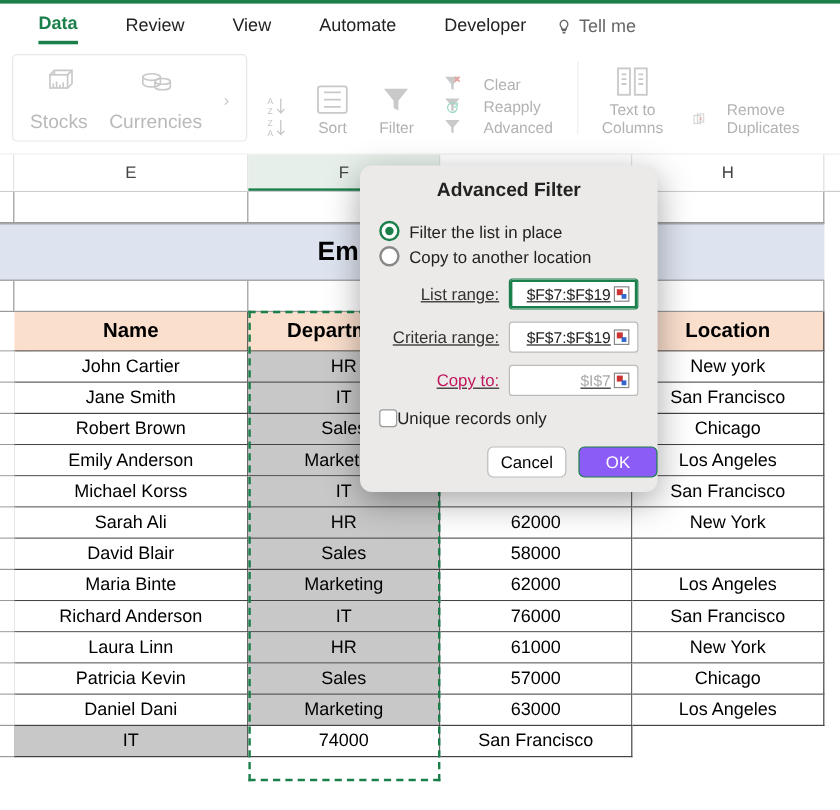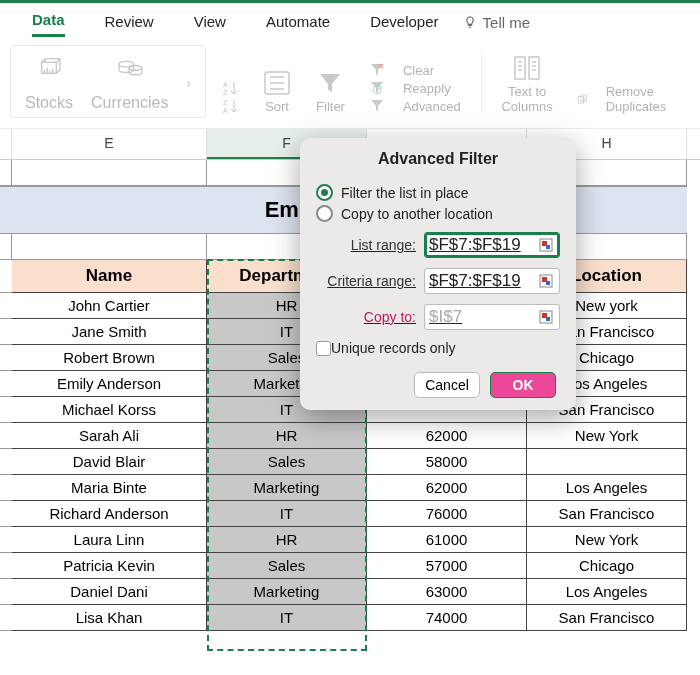--- a/index.html
+++ b/index.html
@@ -112,21 +112,21 @@
   .ants {
     position:absolute;
     border:2px dashed #1a7f4b;
     pointer-events:none;
     z-index:5;
   }
   
   .dialog {
     position:absolute;
     left:300px; top:138px;
-    width:276px;
+    width:248px;
     background:#eceae8;
     border-radius:10px;
     box-shadow: 0 8px 28px rgba(0,0,0,0.35);
     z-index:20;
     padding-bottom:12px;
   }
   .dlg-title { text-align:center; font-weight:600; font-size:16px; padding:12px 0 10px 0; color:#222;}
   .dlg-body { padding: 2px 16px 4px 16px; font-size:14px; color:#222;}
   .radio-row { display:flex; align-items:center; gap:8px; margin:4px 0; }
   .radio {
@@ -137,38 +137,38 @@
   .radio.checked::after{
     content:""; position:absolute; left:3px; top:3px; width:7px; height:7px;
     border-radius:50%; background:#1a7f4b;
   }
   .field-row { display:flex; align-items:center; gap:8px; margin:10px 0;text-decoration:underline; }
   .field-label { width:100px; text-align:right; color:#333; }
   .field-label.dis { color:#be185d; }
   .range-input {
     flex:1; display:flex; align-items:center;
     background:#fff; border:1px solid #bbb; border-radius:3px;
-    height:26px; padding:0 4px; font-size:17px;
+    height:26px; padding:0 4px; font-size:13px;text-align:right;
   }
   .range-input.sel { box-shadow: 0 0 0 2px #1a7f4b inset; border-color:#1a7f4b;}
   .range-input.dis { color:#aaa; }
   .range-input span { flex:1; }
   .range-btn {
     width:18px; height:18px; display:flex; align-items:center; justify-content:center;
     cursor:pointer;
   }
   .chk-row { display:flex; align-items:center; gap:0; margin:8px 0 12px 0;text-align:center;}
   .chk { width:15px; height:15px; border:1px solid #999; border-radius:3px; background:#fff;}
-  .dlg-buttons { display:flex; justify-content:flex-end; gap:10px; padding-right:20px;}
+  .dlg-buttons { display:flex; justify-content:flex-end; gap:10px; padding-right:0;}
   .btn {
     min-width:66px; height:26px; border-radius:5px; font-size:14px;
     display:flex; align-items:center; justify-content:center; cursor:pointer;
     border:1px solid #bbb; background:#fff;
   }
-  .btn.primary { background:#ec4899; color:#fff; border-color:#1a7f4b; font-weight:700;}
+  .btn.primary { background:#8b5cf6; color:#fff; border-color:#1a7f4b; font-weight:400;}
 </style>
 </head>
 <body>
 
 <div class="ribbon-top"></div>
 <div class="tabs">
   <div class="tab active">Data</div>
   <div class="tab">Review</div>
   <div class="tab">View</div>
   <div class="tab">Automate</div>
@@ -409,21 +409,20 @@
       </div>
       <div class="data-row">
         <div class="cell stub"></div>
         <div class="cell">Daniel Dani</div>
         <div class="cell dep-sel">Marketing</div>
         <div class="cell">63000</div>
         <div class="cell">Los Angeles</div>
       </div>
       <div class="data-row">
         <div class="cell stub"></div>
-        <div class="cell">Lisa Khan</div>
         <div class="cell dep-sel">IT</div>
         <div class="cell">74000</div>
         <div class="cell">San Francisco</div>
       </div>
     </div>
 
   <div class="ants" style="left:207px; top:130px; width:160px; height:392px;"></div>
 </div>
 
 <div class="dialog">

